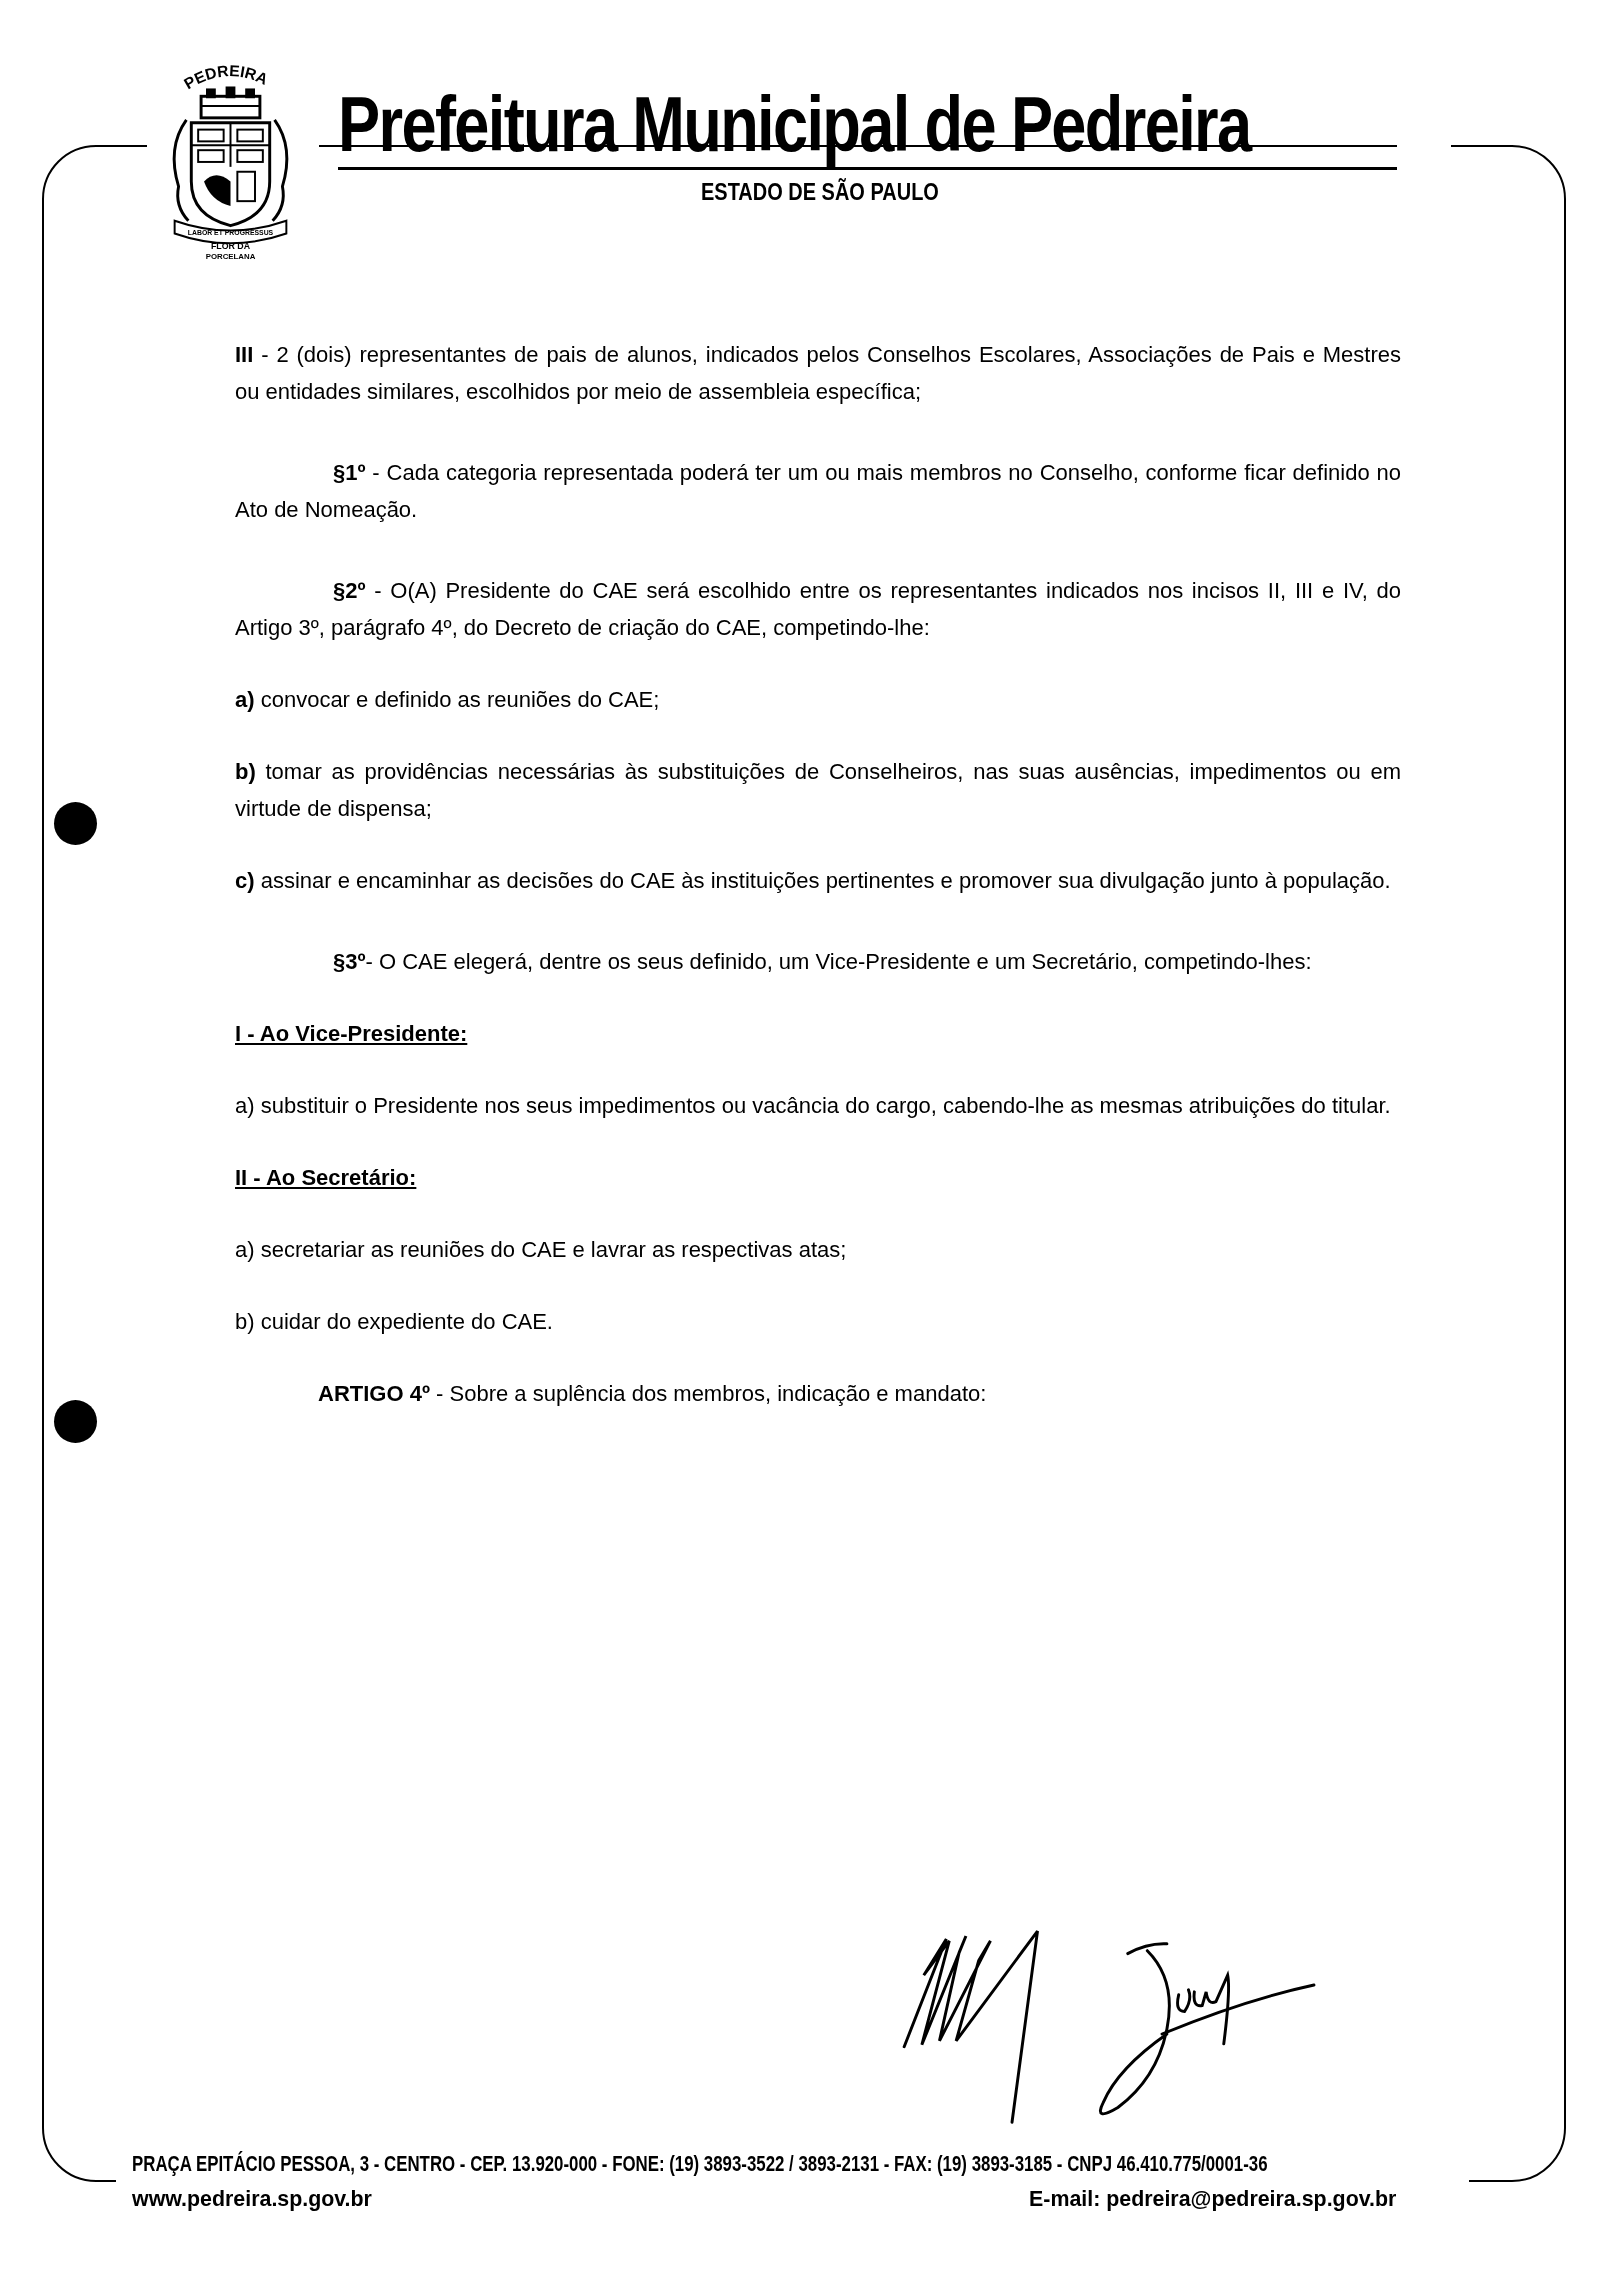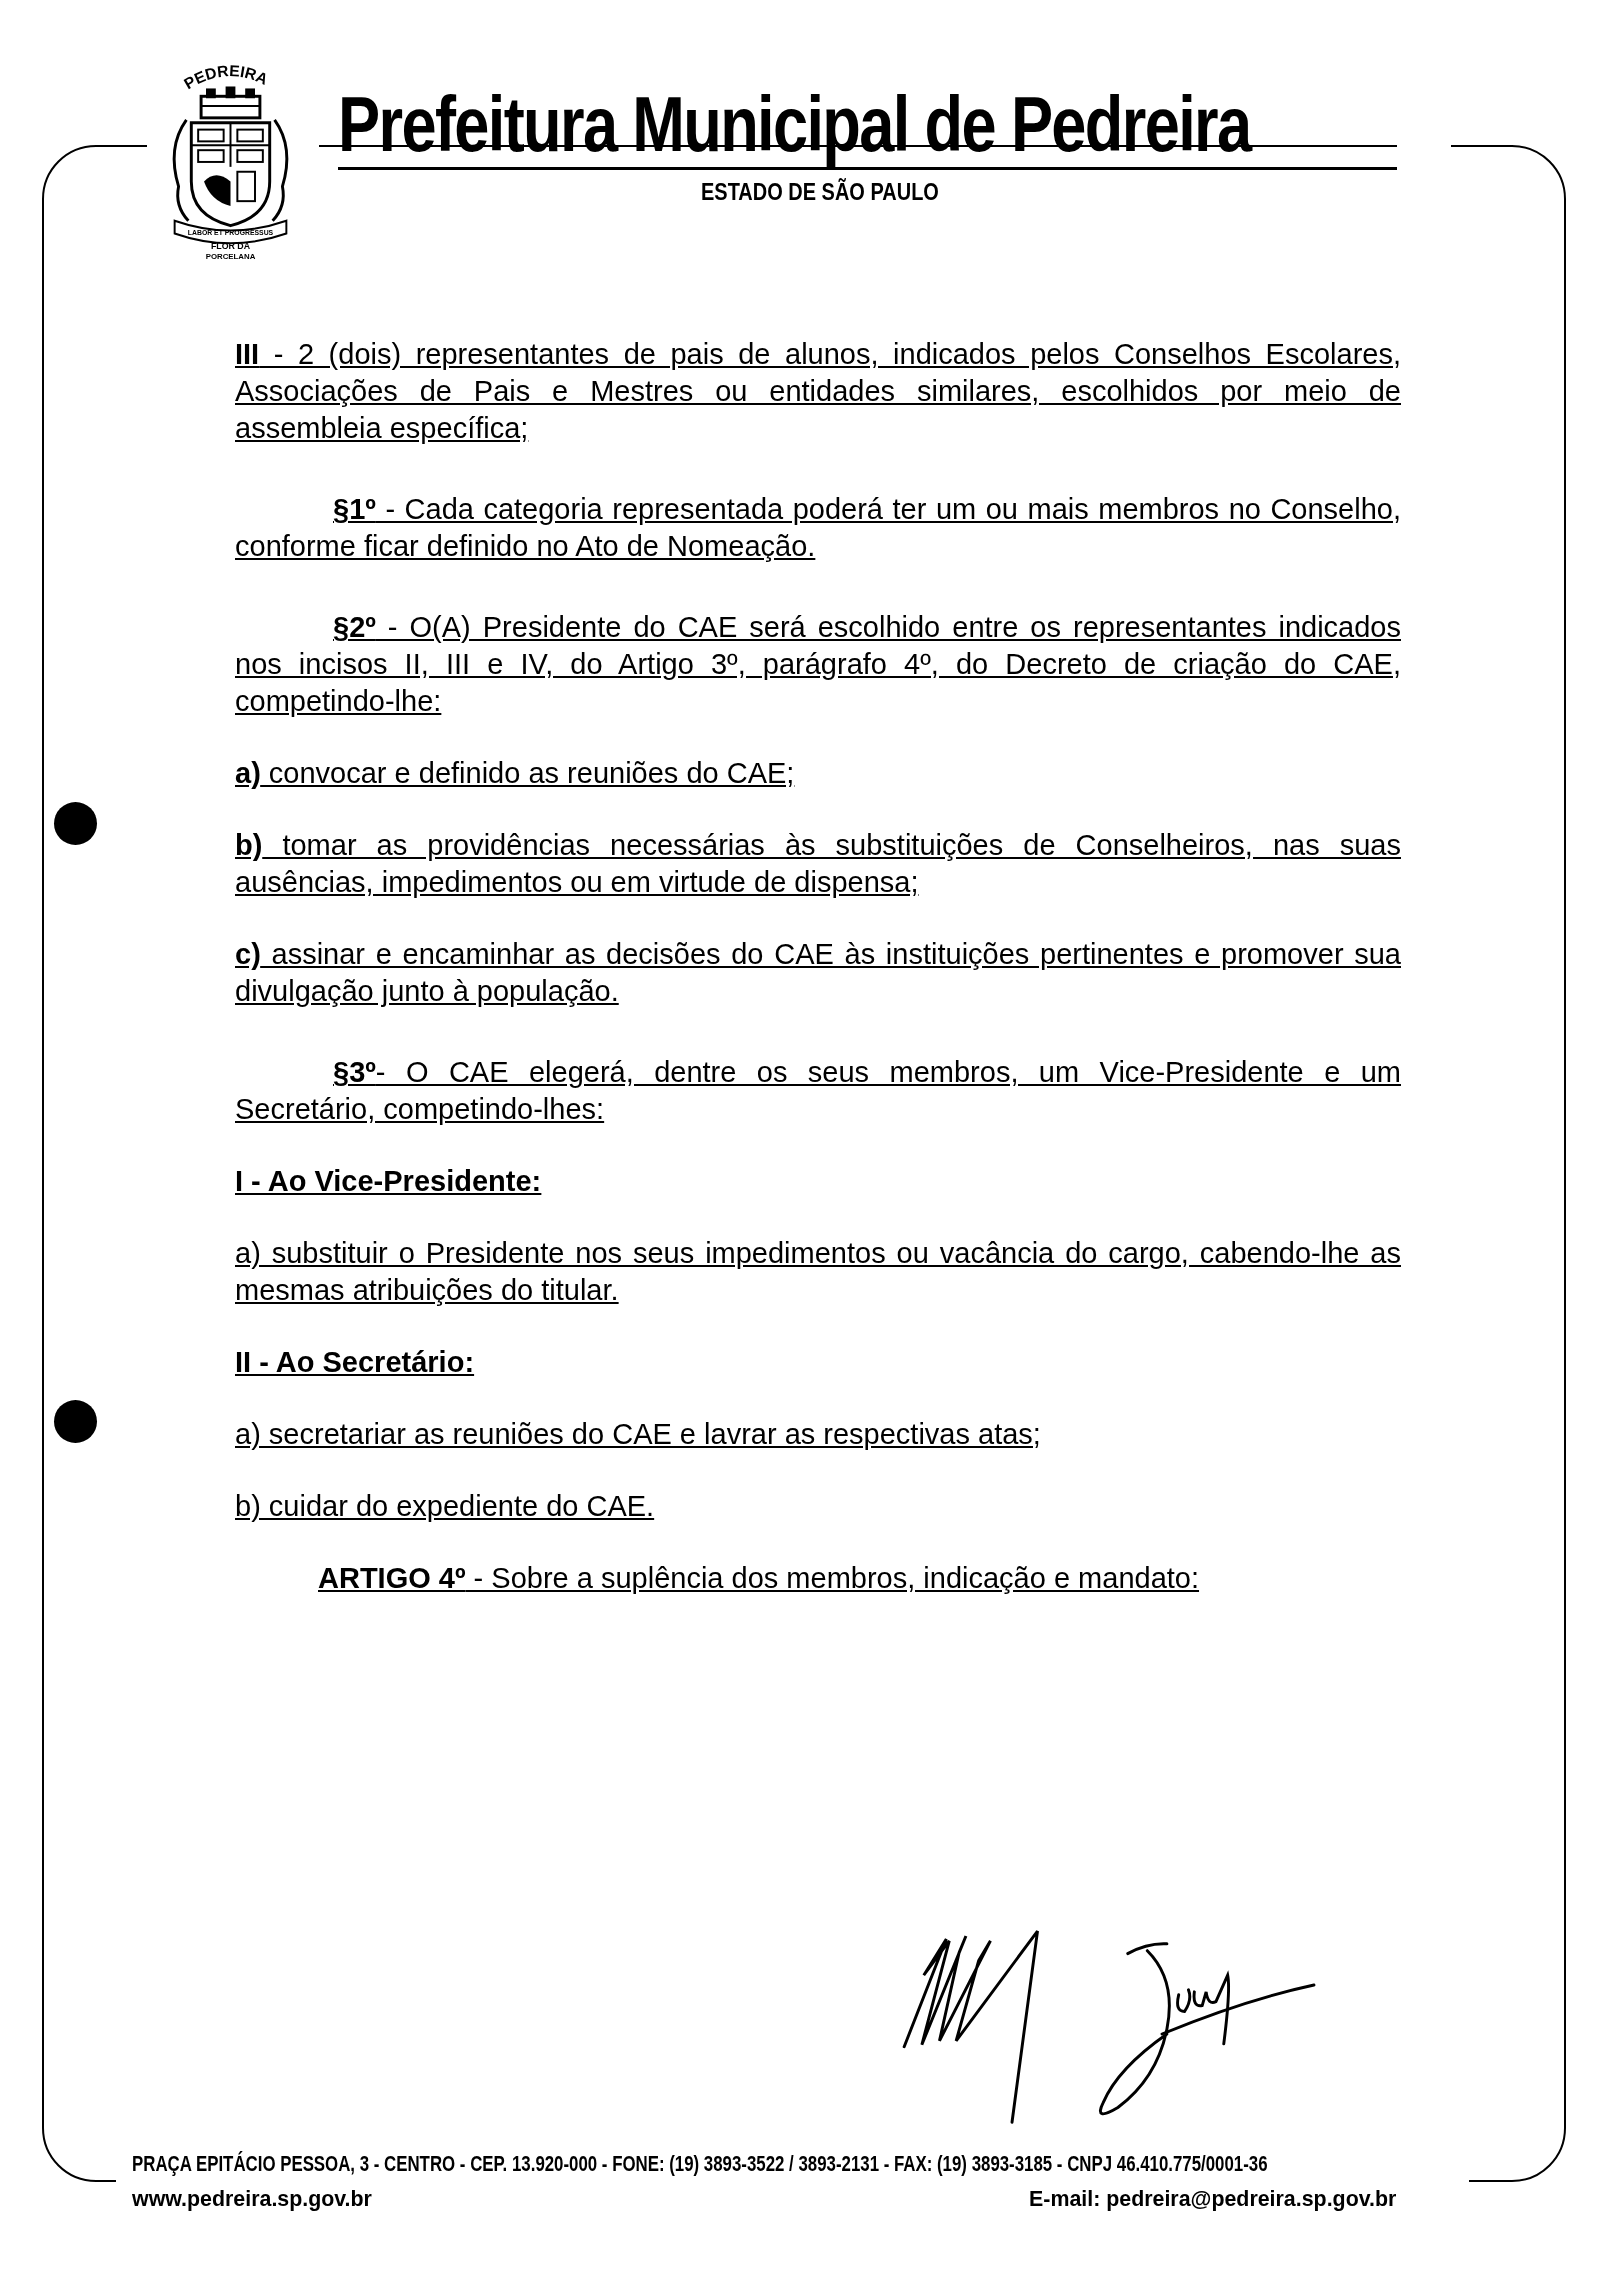--- a/index.html
+++ b/index.html
@@ -10,21 +10,21 @@
   .frame-mask-top { position: absolute; top: 118px; height: 59px; background: #fff; }
   .frame-mask-bottom { position: absolute; top: 2161px; height: 44px; background: #fff; }
 
   
   .crest { position: absolute; left: 157px; top: 59px; width: 147px; height: 201px; }
   .title { position: absolute; left: 338px; top: 86px; font-family: "Liberation Sans", sans-serif; font-weight: bold; font-size: 77px; letter-spacing: -2px; transform: scaleX(0.82); transform-origin: left top; white-space: nowrap; line-height: 1; }
   .title-rule { position: absolute; left: 338px; top: 167px; width: 1059px; height: 2.9px; background: #000; }
   .subtitle { position: absolute; left: 701px; top: 179px; font-weight: bold; font-size: 23.5px; transform: scaleX(0.85); transform-origin: left top; white-space: nowrap; }
 
   
-  .content { position: absolute; left: 235px; top: 336px; width: 1166px; font-family: "Liberation Sans", sans-serif; font-size: 29px; line-height: 37px; text-decoration: underline; }
+  .content { position: absolute; left: 235px; top: 336px; width: 1166px; font-family: "Liberation Sans", sans-serif; font-size: 22px; line-height: 37px; }
   .p { text-align: justify; margin: 0 0 35px 0; }
   .indent { text-indent: 98px; margin-top: 44px; }
   .b { font-weight: bold; }
   .u { font-weight: bold; text-decoration: underline; }
 
   
   .hole { position: absolute; width: 43px; height: 43px; border-radius: 50%; background: #000; }
 
   
   .sig { position: absolute; left: 863px; top: 1882px; width: 549px; height: 255px; }
@@ -80,21 +80,21 @@
 <div class="hole" style="left:54px;top:802px;"></div>
 <div class="hole" style="left:54px;top:1400px;"></div>
 
 <div class="content">
   <p class="p"><span class="b">III</span><span> - 2 (dois) representantes de pais de alunos, indicados pelos Conselhos Escolares, Associações de Pais e Mestres ou entidades similares, escolhidos por meio de assembleia específica;</span></p>
   <p class="p indent"><span class="b">§1º</span><span> - Cada categoria representada poderá ter um ou mais membros no Conselho, conforme ficar definido no Ato de Nomeação.</span></p>
   <p class="p indent"><span class="b">§2º</span><span> - O(A) Presidente do CAE será escolhido entre os representantes indicados nos incisos II, III e IV, do Artigo 3º, parágrafo 4º, do Decreto de criação do CAE, competindo-lhe:</span></p>
   <p class="p"><span class="b">a)</span><span> convocar e definido as reuniões do CAE;</span></p>
   <p class="p"><span class="b">b)</span><span> tomar as providências necessárias às substituições de Conselheiros, nas suas ausências, impedimentos ou em virtude de dispensa;</span></p>
   <p class="p"><span class="b">c)</span><span> assinar e encaminhar as decisões do CAE às instituições pertinentes e promover sua divulgação junto à população.</span></p>
-  <p class="p indent"><span class="b">§3º</span><span>- O CAE elegerá, dentre os seus membros, um Vice-Presidente e um Secretário, competindo-lhes:</span></p>
+  <p class="p indent"><span class="b">§3º</span><span>- O CAE elegerá, dentre os seus definido, um Vice-Presidente e um Secretário, competindo-lhes:</span></p>
   <p class="p"><span class="u">I - Ao Vice-Presidente:</span></p>
   <p class="p">a) substituir o Presidente nos seus impedimentos ou vacância do cargo, cabendo-lhe as mesmas atribuições do titular.</p>
   <p class="p"><span class="u">II - Ao Secretário:</span></p>
   <p class="p">a) secretariar as reuniões do CAE e lavrar as respectivas atas;</p>
   <p class="p">b) cuidar do expediente do CAE.</p>
   <p class="p" style="text-indent:83px;"><span class="b">ARTIGO 4º</span><span> -  Sobre a suplência dos membros, indicação e mandato:</span></p>
 </div>
 
 <svg class="sig" viewBox="0 0 560 260">
   <g fill="none" stroke="#000" stroke-width="3" stroke-linecap="round">

